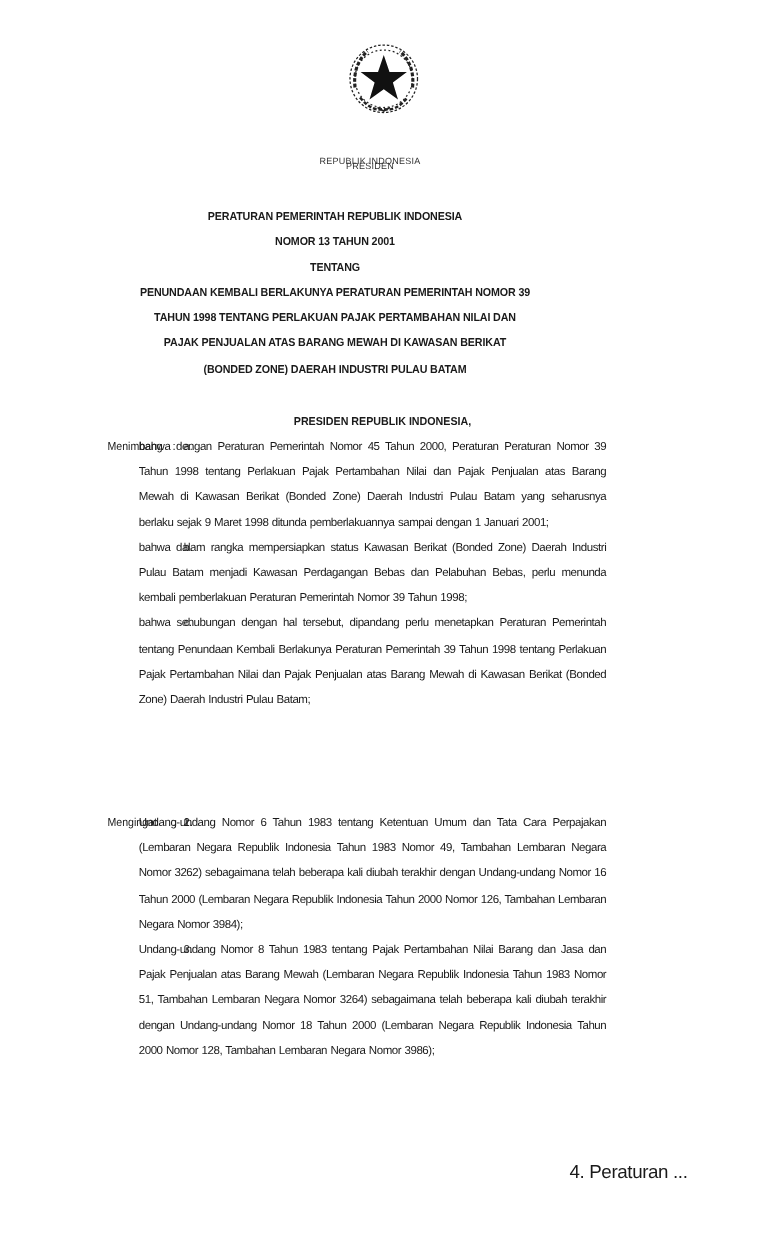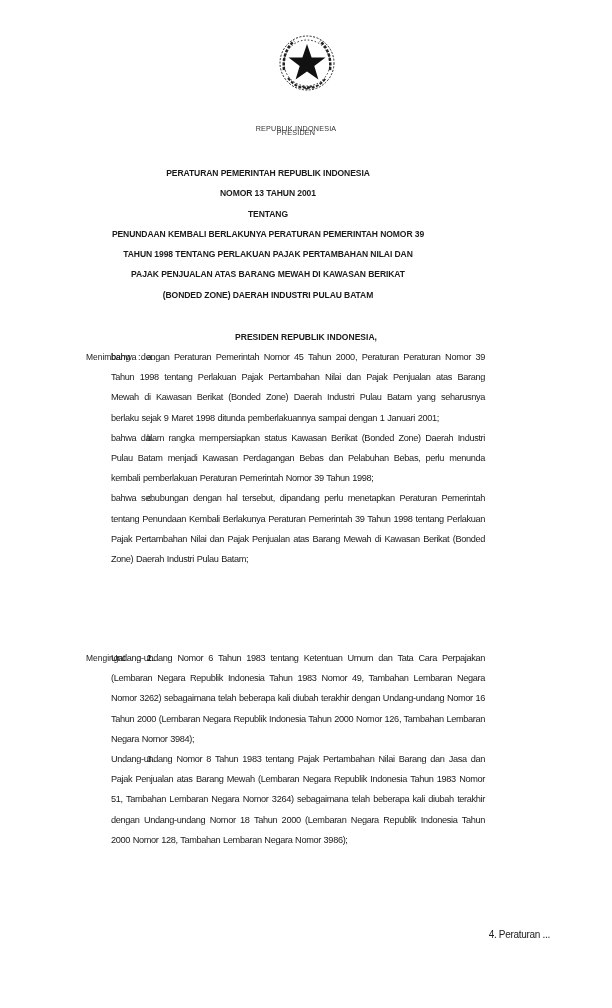--- a/index.html
+++ b/index.html
@@ -12,21 +12,21 @@
   .title-line { font-size: 9.2px; font-weight: bold; line-height: 20.3px; letter-spacing: -0.1px; transform: scaleX(0.93); }
   .president { position: absolute; left: 0; top: 332px; width: 612px; text-align: center;
                font-size: 9.2px; font-weight: bold; transform: scaleX(0.93); }
   .section { position: absolute; left: 0; width: 492px; font-size: 9.2px; line-height: 20.2px; }
   .sec-label { position: absolute; left: 86px; top: 0; transform-origin: left; transform: scaleX(0.92); }
   .sec-colon { position: absolute; left: 138px; top: 0; }
   .item { position: relative; }
   .item-marker { position: absolute; left: 147px; top: 0; transform-origin: left; transform: scaleX(0.92); }
   .item-text { margin-left: 111px; width: 374px; text-align: justify; text-align-last: left;
                letter-spacing: -0.35px; word-spacing: 0.5px; }
-  .footer-next { position: absolute; top: 929px; right: 62px; font-size: 10px; letter-spacing: -0.3px; }
+  .footer-next { position: absolute; top: 929px; right: 62px; font-size: 15px; letter-spacing: -0.3px; }
 </style>
 </head>
 <body>
 
 <div class="emblem">
   <svg width="62" height="62" viewBox="0 0 62 62">
     <g fill="none" stroke="#222" stroke-width="1">
       <circle cx="31" cy="31" r="27" stroke-dasharray="2 1.5"></circle>
       <circle cx="31" cy="31" r="23" stroke-dasharray="1.5 2"></circle>
       <path d="M8 38 Q6 20 18 9" stroke-width="2.5" stroke-dasharray="3 1.5"></path>

